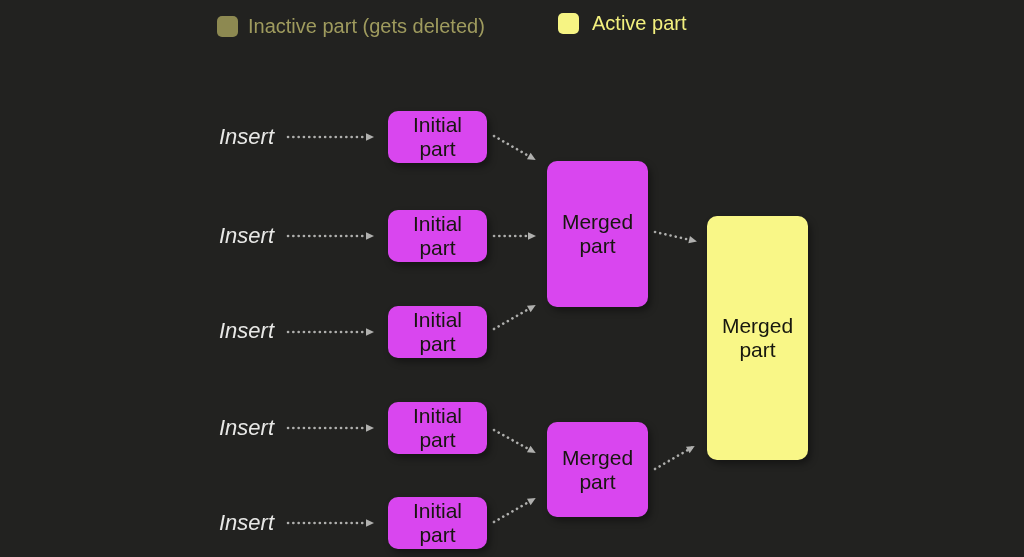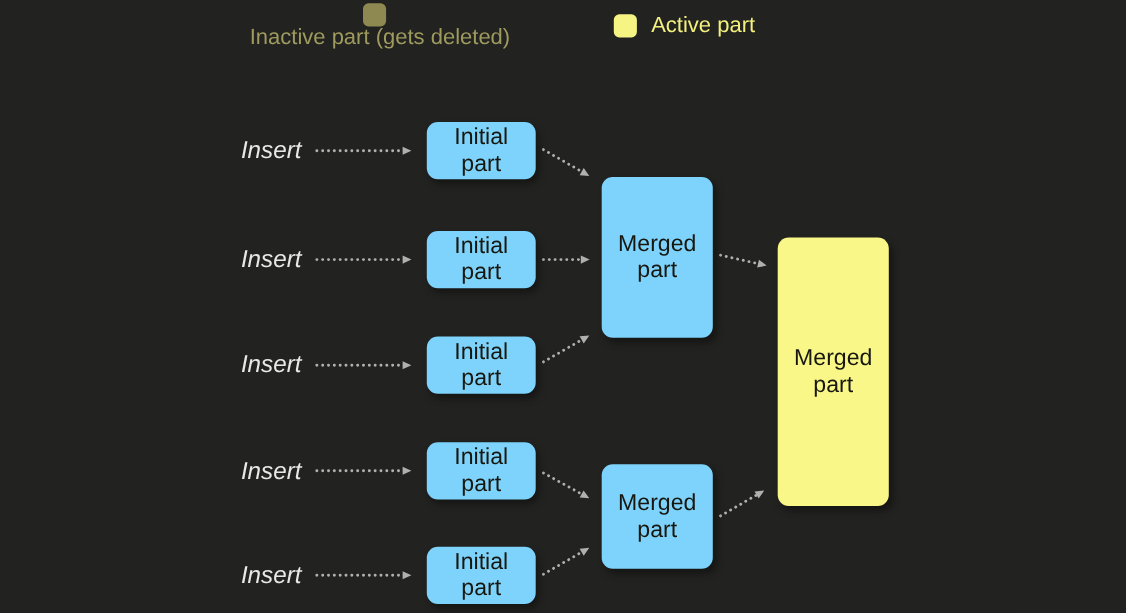--- a/index.html
+++ b/index.html
@@ -56,40 +56,40 @@
     align-items: center;
     justify-content: center;
     text-align: center;
     color: #17170f;
     font-size: 21px;
     line-height: 24px;
     border-radius: 10px;
     padding: 0 8px;
     box-shadow: 3px 4px 7px rgba(0,0,0,0.38);
   }
-  .node.inactive { background: #7dd3fc; }
+  .node.inactive { background: #d946ef; }
   .node.active   { background: #f9f787; }
 
   .n-init-1 { left: 388px; top: 111px; width: 99px; height: 52px; }
   .n-init-2 { left: 388px; top: 210px; width: 99px; height: 52px; }
   .n-init-3 { left: 388px; top: 306px; width: 99px; height: 52px; }
   .n-init-4 { left: 388px; top: 402px; width: 99px; height: 52px; }
   .n-init-5 { left: 388px; top: 497px; width: 99px; height: 52px; }
 
   .n-merged-top    { left: 547px; top: 161px; width: 101px; height: 146px; }
   .n-merged-bottom { left: 547px; top: 422px; width: 101px; height: 95px;  }
   .n-merged-final  { left: 707px; top: 216px; width: 101px; height: 244px; }
 
   .lbl-1 { top: 124px; }
   .lbl-2 { top: 223px; }
   .lbl-3 { top: 318px; }
   .lbl-4 { top: 415px; }
   .lbl-5 { top: 510px; }
 
-  .legend-inactive { left: 217px; top: 3px; flex-direction: column; }
+  .legend-inactive { left: 217px; top: 16px; }
   .legend-active   { left: 558px; top: 13px; }
 </style>
 </head>
 <body>
 
 <div class="canvas">
 
   <svg class="arrow-layer" width="1024" height="557" viewBox="0 0 1024 557">
     <defs>
       <marker id="ah" markerWidth="9" markerHeight="9" refX="6.5" refY="4.5" orient="auto" markerUnits="userSpaceOnUse">

